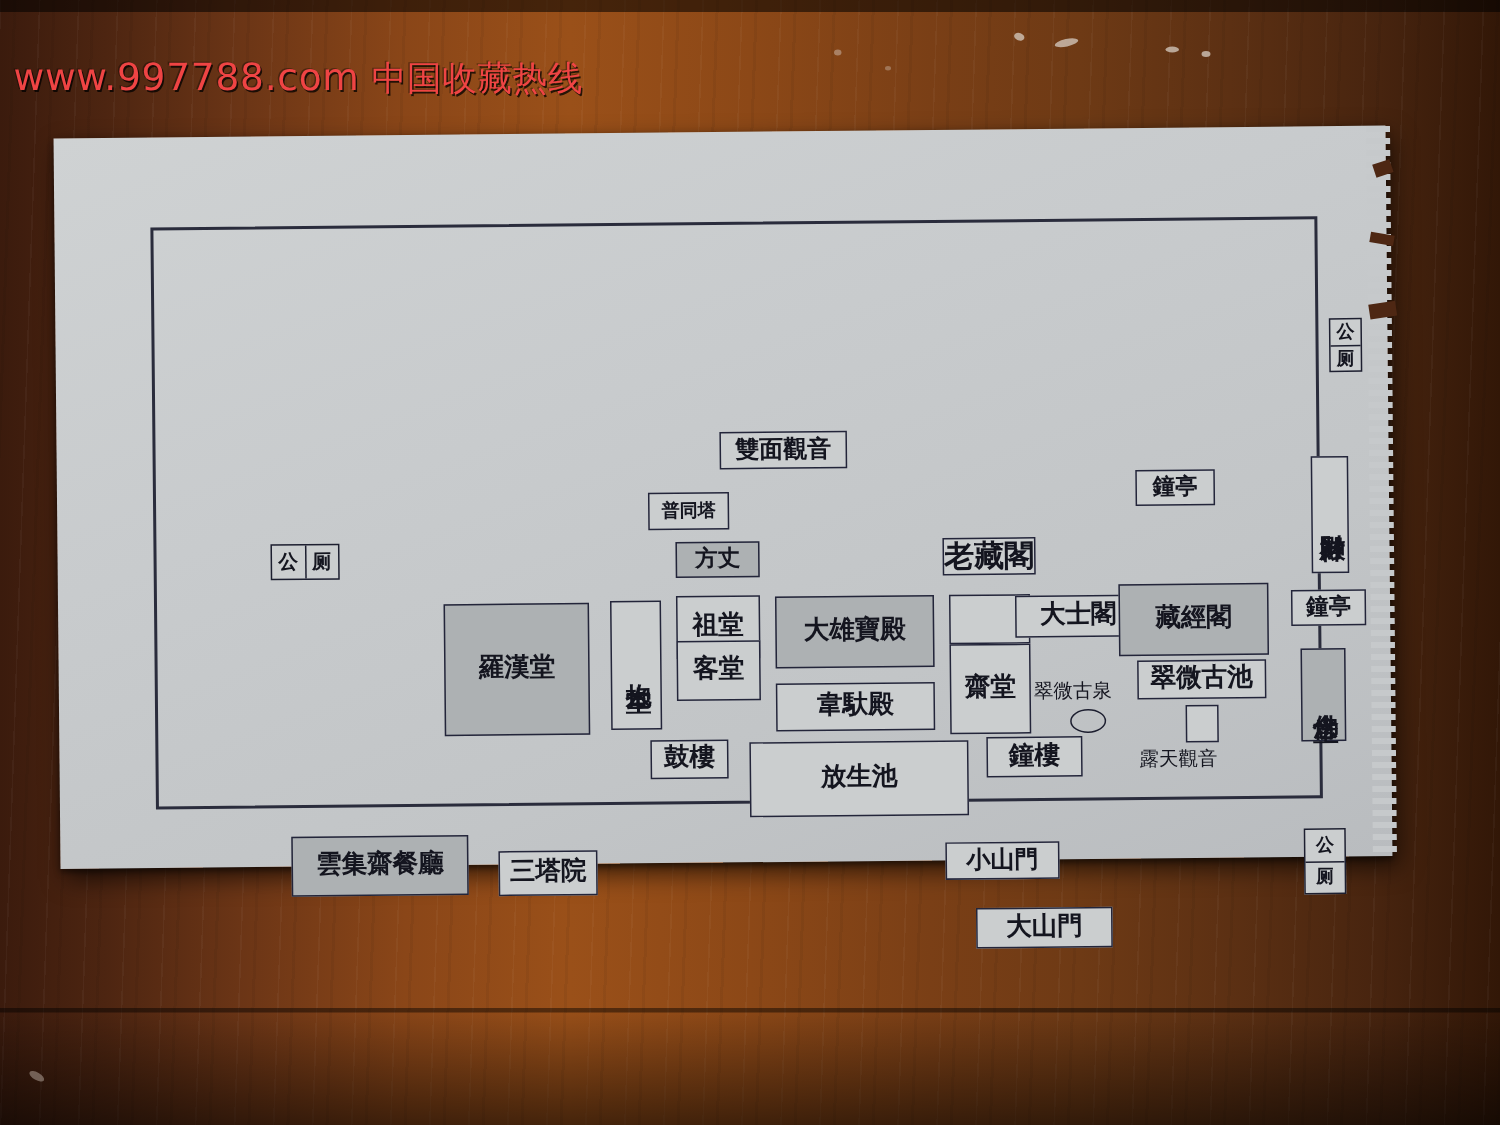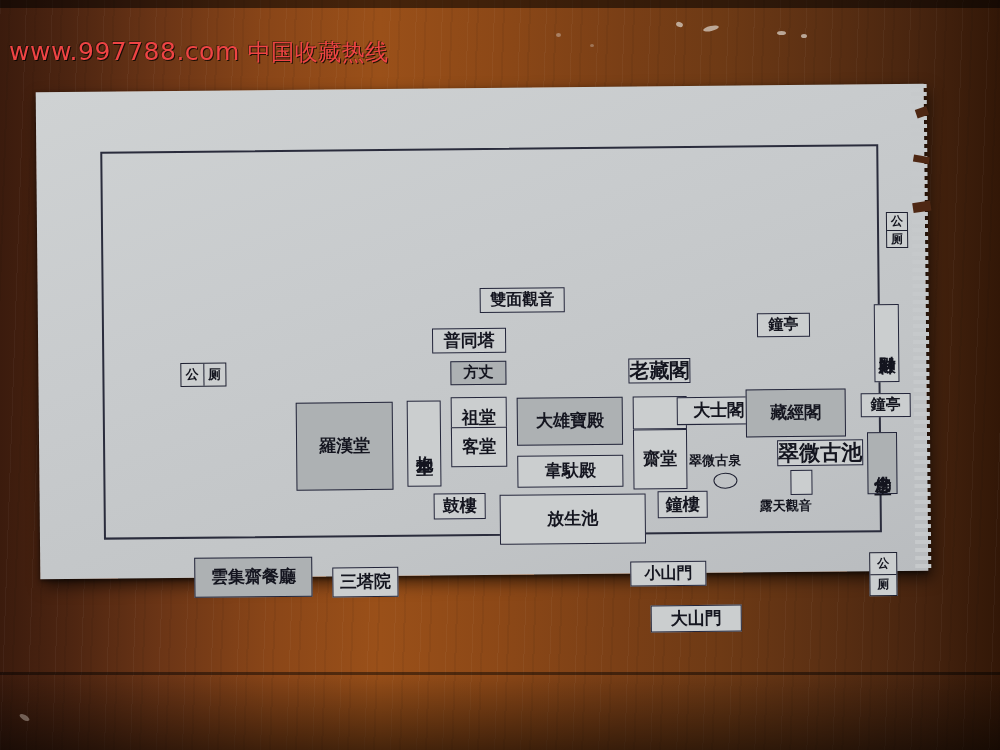--- a/index.html
+++ b/index.html
@@ -85,21 +85,21 @@
     font-weight:700;
     font-family:"DejaVu Serif","Liberation Serif",serif;
     line-height:1.05;
     text-align:center;
   }
   .bx.sh{background:#adb1b3;}
   .bx.vert{writing-mode:vertical-rl;text-orientation:upright;letter-spacing:1px;}
   .bx.wide{letter-spacing:9px;text-indent:9px;}
   .lbl{
     position:absolute;
-    color:#14151f;font-weight:700;
+    color:#14151f;font-weight:400;
     font-family:"DejaVu Serif","Liberation Serif",serif;
     white-space:nowrap;
     display:flex;align-items:center;justify-content:center;
   }
   .toilet{
     position:absolute;box-sizing:border-box;
     border:1.7px solid #1d1f30;background:#cbcecf;
     display:flex;color:#14151f;font-weight:700;
     font-family:"DejaVu Serif","Liberation Serif",serif;
   }
@@ -141,21 +141,21 @@
   <div id="paper">
     <div class="tear"></div>
     <div class="rip" style="right:-4px;top:24px;width:12px;height:9px;transform:rotate(-18deg)"></div>
     <div class="rip" style="right:-5px;top:72px;width:16px;height:7px;transform:rotate(10deg)"></div>
     <div class="rip" style="right:-6px;top:118px;width:18px;height:10px;transform:rotate(-8deg)"></div>
 
     <div id="map"></div>
   <div class="bx" style="left: 442px; top: 200px; width: 85px; height: 25px; font-size: 16px;">
         <span>雙面觀音</span>
       </div>
-      <div class="bx" style="left: 394px; top: 240px; width: 74px; height: 25px; font-size: 17px;">
+      <div class="bx" style="left: 394px; top: 240px; width: 54px; height: 25px; font-size: 12px;">
         <span>普同塔</span>
       </div>
       <div class="bx sh" style="left: 412px; top: 273px; width: 56px; height: 24px; font-size: 15px;">
         <span>方丈</span>
       </div>
       <div class="bx" style="left: 590px; top: 272px; width: 62px; height: 25px; font-size: 20px;">
         <span>老藏閣</span>
       </div>
       <div class="bx" style="left: 719px; top: 228px; width: 53px; height: 24px; font-size: 15px;">
         <span>鐘亭</span>
@@ -189,36 +189,36 @@
       </div>
       <div class="bx" style="left: 638px; top: 311px; width: 84px; height: 28px; font-size: 17px;">
         <span>大士閣</span>
       </div>
       <div class="bx sh" style="left: 707px; top: 304px; width: 100px; height: 48px; font-size: 17px;">
         <span>藏經閣</span>
       </div>
       <div class="bx" style="left: 822px; top: 309px; width: 50px; height: 24px; font-size: 15px;">
         <span>鐘亭</span>
       </div>
-      <div class="bx" style="left: 738px; top: 355px; width: 86px; height: 26px; font-size: 21px;">
+      <div class="bx" style="left: 719px; top: 355px; width: 86px; height: 26px; font-size: 17px;">
         <span>翠微古池</span>
       </div>
       <div class="bx" style="left: 751px; top: 385px; width: 22px; height: 25px; font-size: 14px;">
         <span></span>
       </div>
       <div class="bx sh vert" style="left: 828px; top: 348px; width: 30px; height: 62px; font-size: 17px;">
         <span>念佛堂</span>
       </div>
       <div class="bx" style="left: 394px; top: 405px; width: 52px; height: 26px; font-size: 17px;">
         <span>鼓樓</span>
       </div>
       <div class="bx" style="left: 460px; top: 407px; width: 146px; height: 50px; font-size: 17px;">
         <span>放生池</span>
       </div>
-      <div class="bx" style="left: 618px; top: 405px; width: 50px; height: 27px; font-size: 17px; align-items: center;">
+      <div class="bx" style="left: 618px; top: 405px; width: 64px; height: 27px; font-size: 17px; align-items: center;">
         <span>鐘樓</span>
       </div>
       <div class="bx sh" style="left: 154px; top: 467px; width: 118px; height: 40px; font-size: 17px;">
         <span>雲集齋餐廳</span>
       </div>
       <div class="bx" style="left: 292px; top: 478px; width: 66px; height: 30px; font-size: 17px;">
         <span>三塔院</span>
       </div>
       <div class="bx" style="left: 590px; top: 475px; width: 76px; height: 25px; font-size: 16px; align-items: center;">
         <span>小山門</span>

